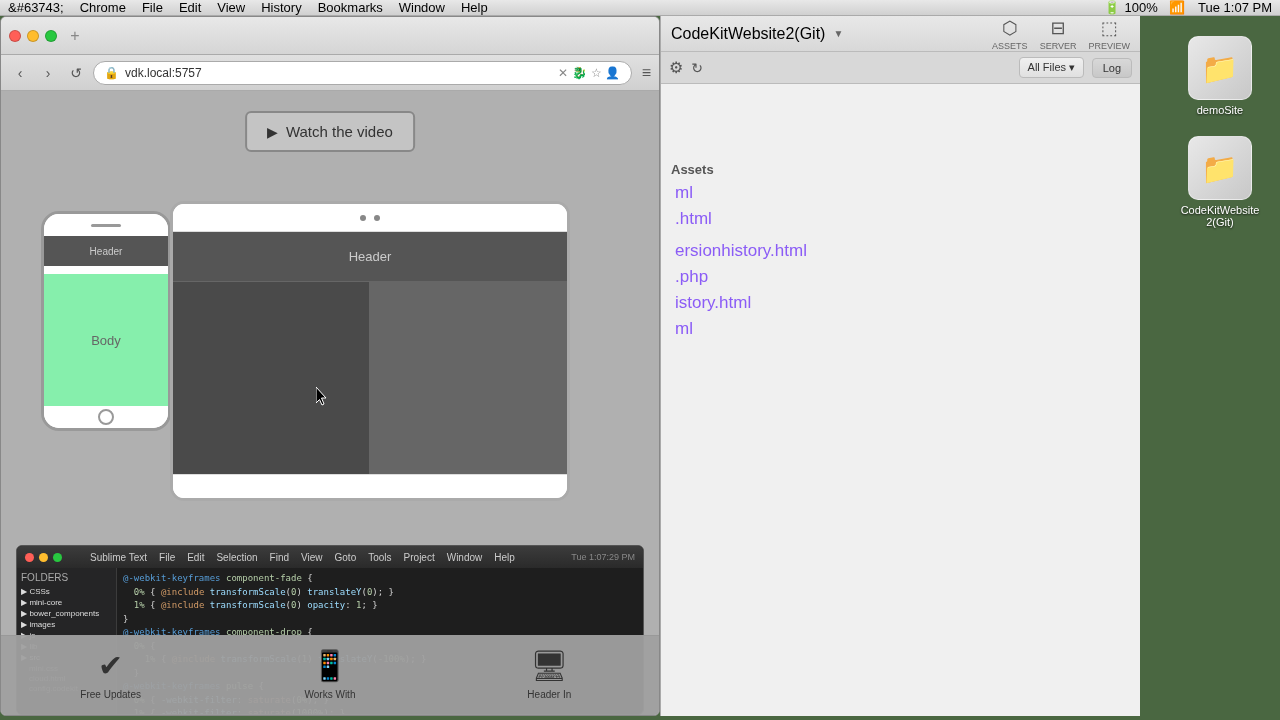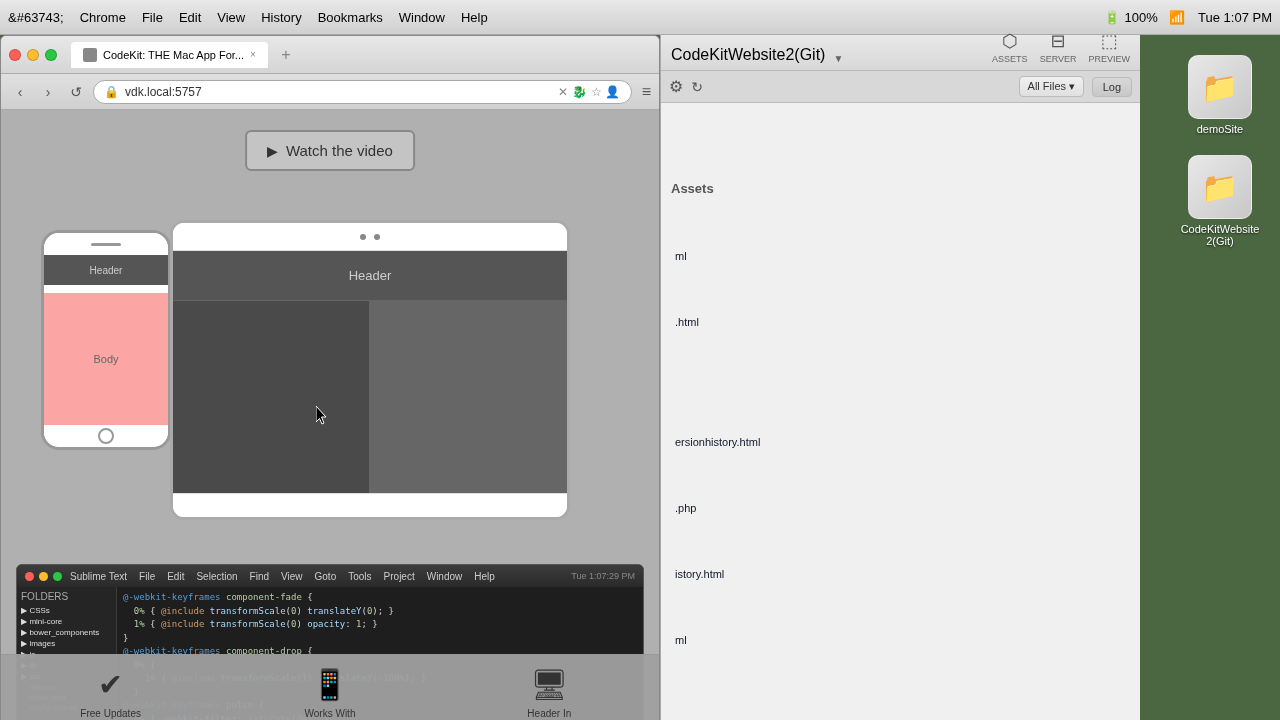--- a/index.html
+++ b/index.html
@@ -1,20 +1,20 @@
 <!DOCTYPE html>
 <html><head>
   <meta charset="utf-8">
   <style>
     * { margin: 0; padding: 0; box-sizing: border-box; }
     body { width: 1280px; height: 720px; overflow: hidden; background: #4a6741; font-family: -apple-system, 'Helvetica Neue', Arial, sans-serif; display: flex; flex-direction: column; }
 
     
     .menubar {
-      height: 35px;
+      height: 16px;
       background: linear-gradient(to bottom, #e8e8e8, #d0d0d0);
       display: flex;
       align-items: center;
       padding: 0 8px;
       font-size: 13px;
       font-weight: 500;
       gap: 16px;
       flex-shrink: 0;
       border-bottom: 1px solid #aaa;
     }
@@ -230,26 +230,26 @@
       height: 30px;
       background: #555;
       display: flex;
       align-items: center;
       justify-content: center;
       color: #ccc;
       font-size: 10px;
     }
     .phone-body {
       flex: 1;
-      background: #fca5a5;
+      background: #86efac;
       display: flex;
       align-items: center;
       justify-content: center;
       color: #666;
-      font-size: 11px;
+      font-size: 13px;
       margin-top: 8px;
     }
     .phone-home {
       height: 22px;
       background: #fff;
       display: flex;
       align-items: center;
       justify-content: center;
     }
     .phone-home-btn { width: 16px; height: 16px; border: 2px solid #999; border-radius: 50%; }
@@ -265,21 +265,21 @@
       border: 1px solid #555;
       border-radius: 6px;
       overflow: hidden;
     }
     .editor-titlebar {
       height: 22px;
       background: linear-gradient(to bottom, #3c3c3c, #2a2a2a);
       display: flex;
       align-items: center;
       padding: 0 8px;
-      gap: 8px;
+      gap: 28px;
       font-size: 10px;
       color: #ccc;
     }
     .editor-tl { display: flex; gap: 5px; align-items: center; }
     .editor-dot { width: 9px; height: 9px; border-radius: 50%; }
     .editor-dot-r { background: #ff5f57; }
     .editor-dot-y { background: #ffbd2e; }
     .editor-dot-g { background: #28c840; }
     .editor-menu-items { display: flex; gap: 12px; }
     .editor-status { margin-left: auto; font-size: 9px; color: #888; }
@@ -358,22 +358,22 @@
       font-weight: 600;
       color: #333;
       position: relative;
     }
     .ck-close { position: absolute; right: 8px; top: 3px; font-size: 12px; color: #888; cursor: pointer; }
     .ck-project-bar {
       height: 36px;
       background: linear-gradient(to bottom, #e8e8e8, #d8d8d8);
       border-bottom: 1px solid #bbb;
       display: flex;
-      align-items: flex-end;
-      padding: 6px 10px;
+      align-items: center;
+      padding: 0 10px;
       gap: 8px;
     }
     .ck-project-arrow { font-size: 10px; color: #666; }
     .ck-toolbar-right { margin-left: auto; display: flex; gap: 12px; }
     .ck-toolbar-btn {
       display: flex;
       flex-direction: column;
       align-items: center;
       gap: 2px;
       cursor: pointer;
@@ -412,21 +412,21 @@
       color: #333;
       cursor: pointer;
     }
 
     
     .ck-content { flex: 1; background: #f0f0f0; overflow: hidden; padding: 10px; }
     .ck-section-title { font-size: 13px; font-weight: 600; color: #555; margin-bottom: 8px; }
     .ck-empty-section { height: 60px; }
     .ck-assets-title { font-size: 13px; font-weight: 600; color: #555; margin: 8px 0 4px; }
     .ck-file-list { display: flex; flex-direction: column; gap: 2px; }
-    .ck-file-item { font-size: 11px; color: #0f172a; padding: 2px 4px; margin-top: 48px; }
+    .ck-file-item { font-size: 17px; color: #8b5cf6; padding: 2px 4px; }
 
     
     .desktop-icons {
       position: absolute;
       right: 20px;
       top: 20px;
       display: flex;
       flex-direction: column;
       gap: 20px;
     }
@@ -488,25 +488,20 @@
 </div>
 
 <div class="desktop">
 
   <div class="chrome-window">
 
     <div class="chrome-titlebar">
       <div class="traffic-light traffic-red"></div>
       <div class="traffic-light traffic-yellow"></div>
       <div class="traffic-light traffic-green"></div>
-      <div class="chrome-tab">
-        <div class="chrome-tab-icon"></div>
-        <span>CodeKit: THE Mac App For...</span>
-        <span class="tab-close">×</span>
-      </div>
       <div class="new-tab">+</div>
     </div>
 
     <div class="chrome-toolbar">
       <button class="nav-btn">‹</button>
       <button class="nav-btn">›</button>
       <button class="nav-btn">↺</button>
       <div class="address-bar">
         <span>🔒</span>
         <span>vdk.local:5757</span>

